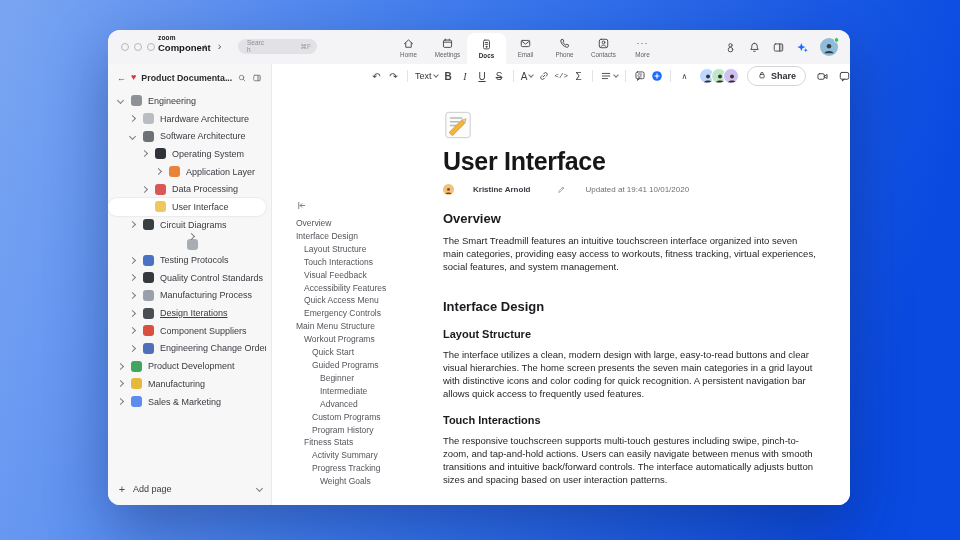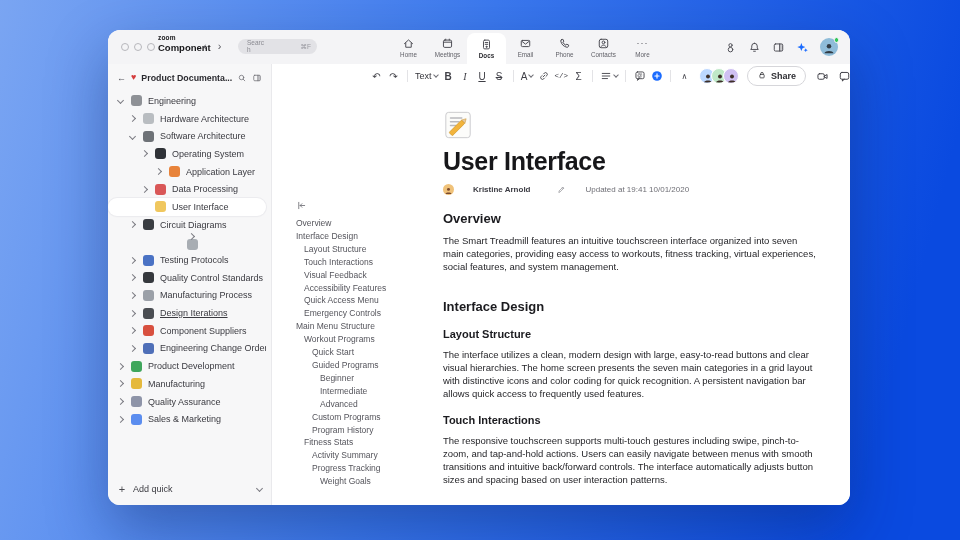--- a/index.html
+++ b/index.html
@@ -327,33 +327,28 @@
             <span class="chip" style="background: rgb(63, 166, 92);"></span>
             <span class="slabel">Product Development</span>
           </div>
           <div class="srow" style="padding-left: 10px;">
             <span class="chev"></span>
             <span class="chip" style="background: rgb(229, 185, 60);"></span>
             <span class="slabel">Manufacturing</span>
           </div>
           <div class="srow" style="padding-left: 10px;">
             <span class="chev"></span>
-            <span class="chip" style="background: rgb(142, 148, 168);"></span>
-            <span class="slabel">Quality Assurance</span>
-          </div>
-          <div class="srow" style="padding-left: 10px;">
-            <span class="chev"></span>
             <span class="chip" style="background: rgb(91, 141, 239);"></span>
             <span class="slabel">Sales &amp; Marketing</span>
           </div>
         </div>
       <div class="sb-foot">
         <div class="frow">
           <span class="plus">+</span>
-          <span>Add quick</span>
+          <span>Add page</span>
           <span class="caret"></span>
         </div>
       </div>
     </div>
 
     <div class="main">
       <div class="toolbar">
         <span id="tb-items" style="display:flex;align-items:center;">
             <span class="tbtn tb-undo">
               <span>↶</span>

